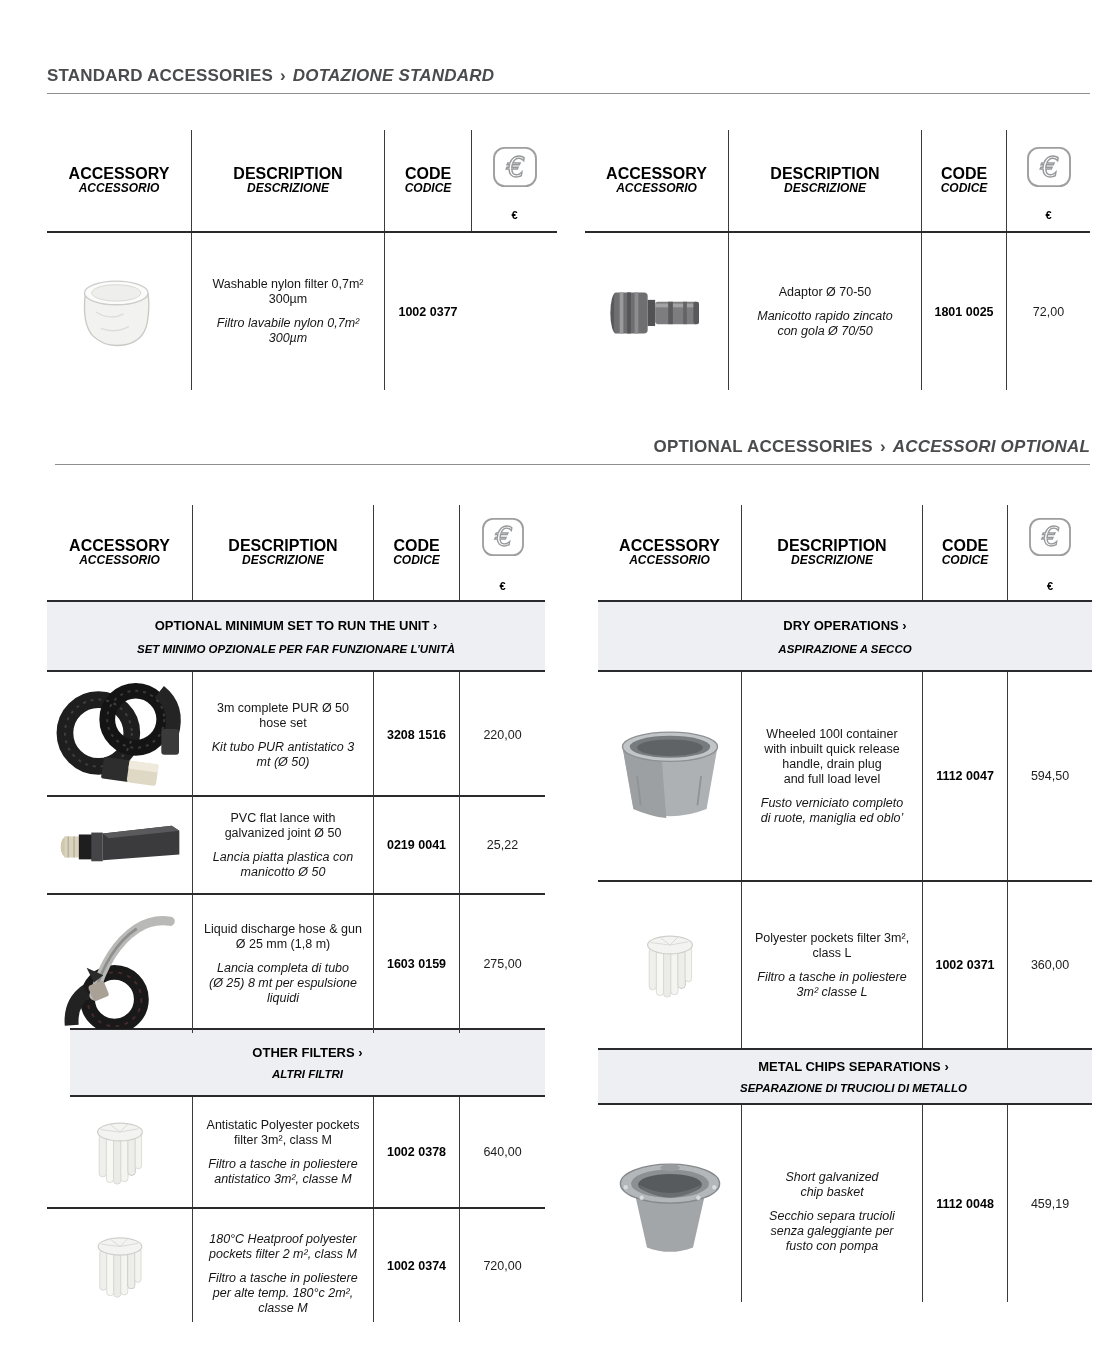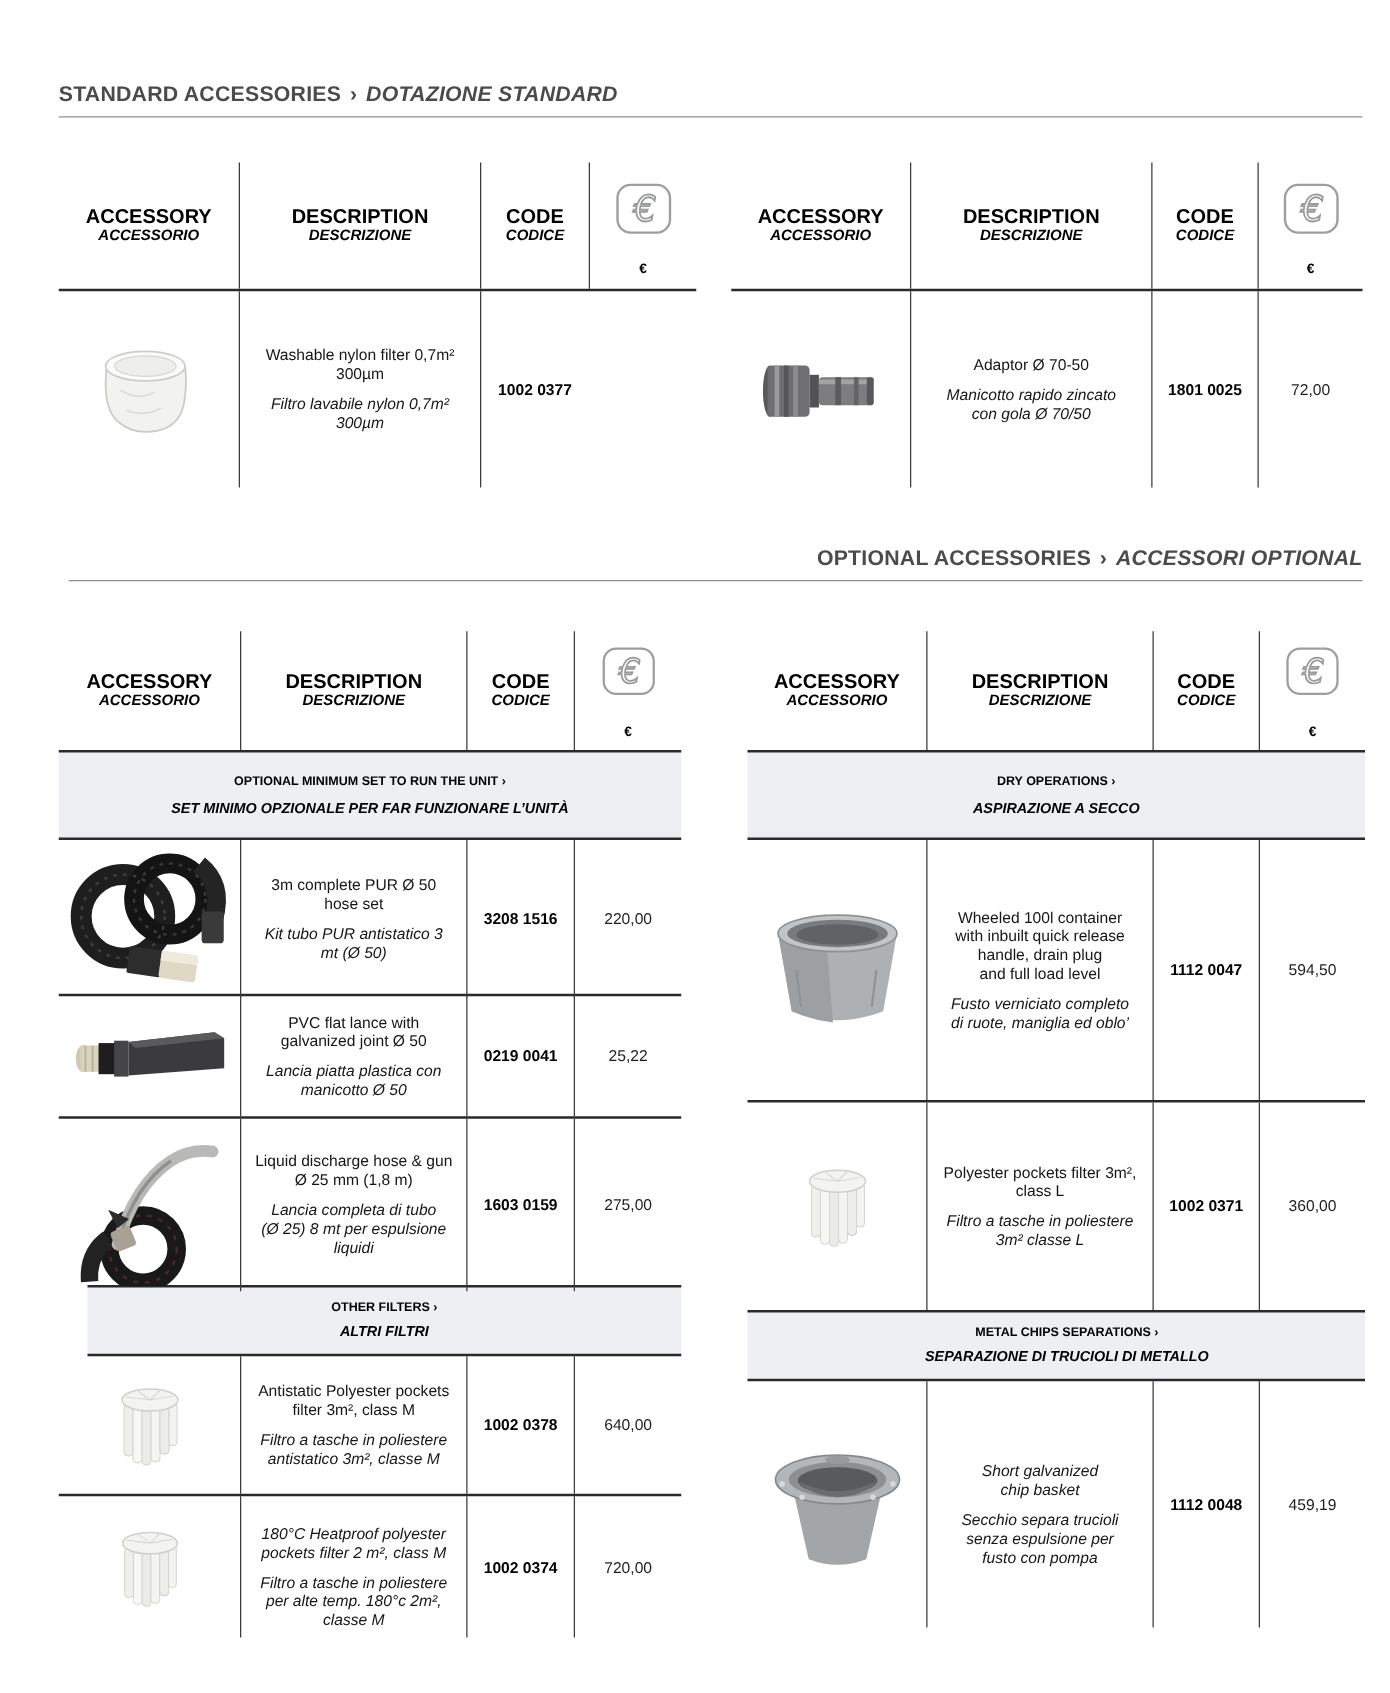--- a/index.html
+++ b/index.html
@@ -29,21 +29,21 @@
   
   .h-en{font-size:16px;font-weight:bold;line-height:15px;color:#000;}
   .h-it{font-size:12px;font-weight:bold;font-style:italic;line-height:15px;color:#000;}
   .euro-cell{justify-content:space-between;padding:16px 0 10px 0;}
   .euro-sym{font-size:11px;font-weight:bold;color:#000;}
   
   .banner{
     background:#edeff3;display:flex;flex-direction:column;align-items:center;justify-content:center;
     gap:10px;text-align:center;box-sizing:border-box;padding:4px 8px;
   }
-  .b-en{font-size:10px;font-weight:bold;color:#000;}
+  .b-en{font-size:13px;font-weight:bold;color:#000;}
   .b-it{font-size:11.5px;font-weight:bold;font-style:italic;color:#000;}
   
   .desc{gap:9px;padding:6px 5px;}
   .d-en{font-size:12.5px;line-height:15px;white-space:pre-line;color:#161618;}
   .d-it{font-size:12.5px;line-height:15px;white-space:pre-line;font-style:italic;color:#161618;}
   .italic{font-style:italic;margin-top:17px;}
   .code{font-size:12.5px;font-weight:bold;color:#000;}
   .price{font-size:12.5px;color:#1e1e20;}
   .img-cell{padding:4px;}
 </style>
@@ -286,21 +286,21 @@
       <div class="cell desc">
         <div class="d-en">Liquid discharge hose &amp; gun
 Ø 25 mm (1,8 m)</div>
         <div class="d-it">Lancia completa di tubo
 (Ø 25) 8 mt per espulsione
 liquidi</div>
       </div>
       <div class="cell code">1603 0159</div>
       <div class="cell price">275,00</div>
     </div>
-    <div class="banner bt bb" style="height:57px;gap:8px;margin-left:23px;">
+    <div class="banner bt bb" style="height:69px;gap:8px;margin-left:23px;">
       <div class="b-en">OTHER FILTERS ›</div>
       <div class="b-it">ALTRI FILTRI</div>
     </div>
     <div class="grid" style="height:110px;">
       <div class="cell first img-cell">
         <svg width="80" height="90">
             <use href="#sym-filter"></use>
           </svg>
       </div>
       <div class="cell desc">
@@ -394,21 +394,21 @@
     <div class="grid" style="height:197px;">
       <div class="cell first img-cell">
         <svg width="124" height="118">
             <use href="#sym-basket"></use>
           </svg>
       </div>
       <div class="cell desc">
         <div class="d-en italic">Short galvanized
 chip basket</div>
         <div class="d-it">Secchio separa trucioli
-senza espulsione per
+senza galeggiante per
 fusto con pompa</div>
       </div>
       <div class="cell code">1112 0048</div>
       <div class="cell price">459,19</div>
     </div>
   </div>
 
 </div>
 
 </body></html>

